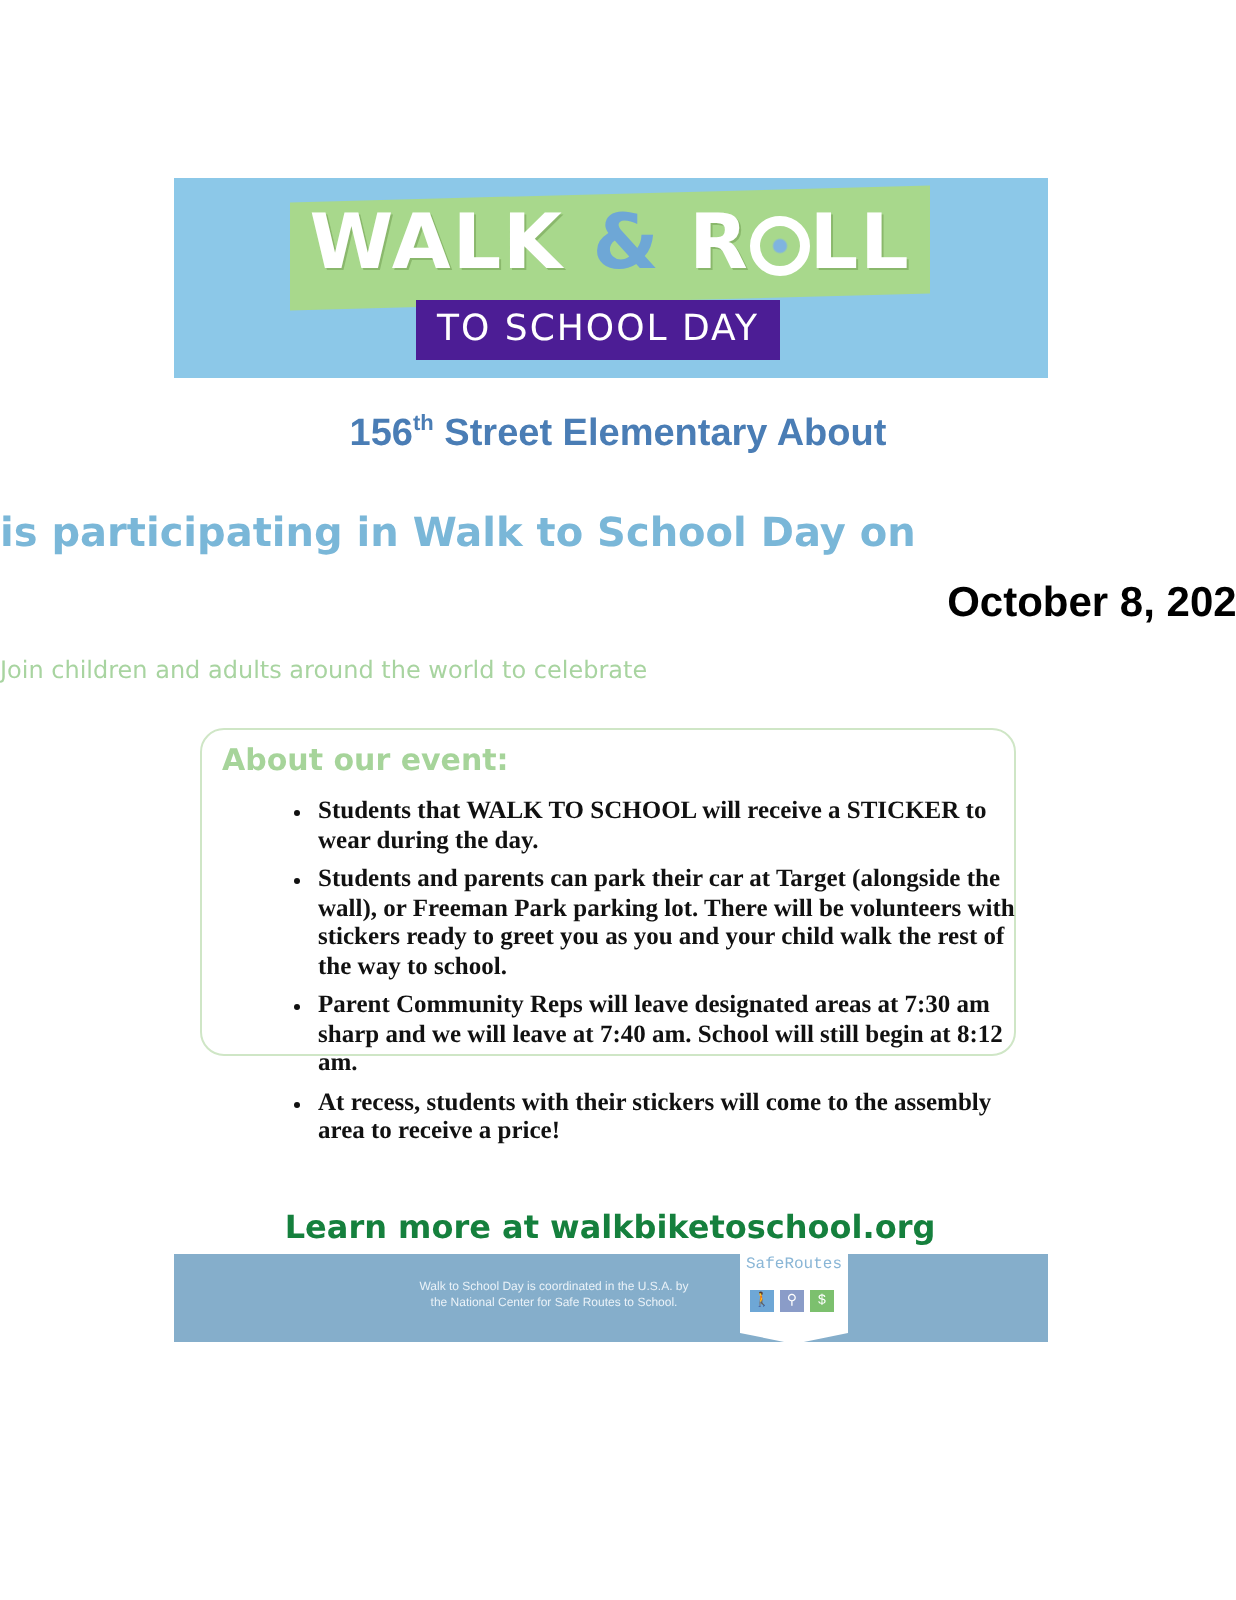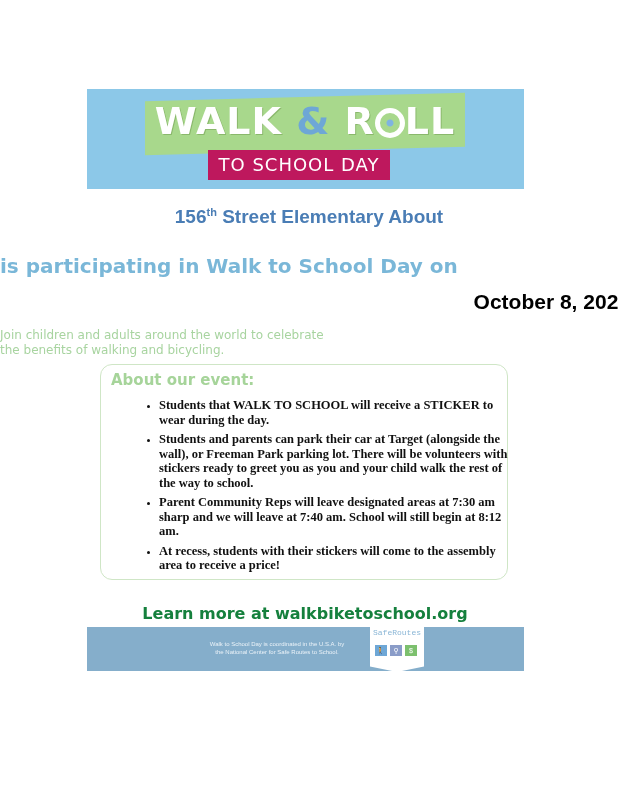--- a/index.html
+++ b/index.html
@@ -3,29 +3,29 @@
 <meta charset="utf-8">
 <style>
   html, body { margin: 0; padding: 0; background: #ffffff; }
   body { width: 618px; height: 800px; position: relative; overflow: hidden; font-family: "Liberation Sans", sans-serif; }
 
   .banner { position: absolute; left: 87px; top: 89px; width: 437px; height: 100px; background: #8cc8e8; }
   .green-band { position: absolute; left: 58px; top: 8px; width: 320px; height: 54px; background: #a8d88c; transform: skewY(-1.5deg); }
   .logo-walk { position: absolute; left: 0; top: 2px; width: 100%; text-align: center; font-family: "DejaVu Sans", sans-serif; font-weight: bold; font-size: 38px; color: #ffffff; letter-spacing: 1px; transform: skewY(1.5deg); text-shadow: 1px 1px 0 #8ab86c; }
   .logo-walk .amp { color: #6ea7d6; text-shadow: none; }
   .wheel { display: inline-block; width: 30px; height: 30px; border-radius: 50%; border: 5px solid #fff; background: radial-gradient(circle, #7fb4e0 0 3px, #a8d88c 4px); vertical-align: -4px; box-sizing: border-box; }
-  .blue-sub { position: absolute; left: 121px; top: 61px; width: 182px; height: 30px; background: #be185d; color: #ffffff; font-family: "DejaVu Sans", sans-serif; font-size: 18px; text-align: center; line-height: 30px; letter-spacing: 1px; }
+  .blue-sub { position: absolute; left: 121px; top: 61px; width: 182px; height: 30px; background: #4c1d95; color: #ffffff; font-family: "DejaVu Sans", sans-serif; font-size: 18px; text-align: center; line-height: 30px; letter-spacing: 1px; }
 
   .school { position: absolute; left: 0; top: 206px; width: 618px; text-align: center; font-family: "Liberation Sans", sans-serif; font-weight: bold; font-size: 19px; color: #4a7db5; }
   .school sup { font-size: 11px; }
   .participating { position: absolute; left: 0; top: 254px; width: 612px; font-family: "DejaVu Sans", sans-serif; font-weight: bold; font-size: 20px; color: #7ab7d8; }
   .date { position: absolute; left: 12px; top: 290px; width: 618px; text-align: right; font-family: "Liberation Sans", sans-serif; font-weight: bold; font-size: 21px; color: #000000; }
   .join { position: absolute; left: 0; top: 328px; width: 602px; font-family: "DejaVu Sans", sans-serif; font-size: 12px; color: #a8d4a0; line-height: 15px; }
 
-  .event-box { position: absolute; left: 100px; top: 364px; width: 408px; height: 216px; border: 1.5px solid #cfe6c6; border-radius: 12px; box-sizing: border-box; text-decoration: underline; }
+  .event-box { position: absolute; left: 100px; top: 364px; width: 408px; height: 164px; border: 1.5px solid #cfe6c6; border-radius: 12px; box-sizing: border-box; text-decoration: underline; }
   .event-title { position: absolute; left: 10px; top: 6px; font-family: "DejaVu Sans", sans-serif; font-weight: bold; font-size: 15px; color: #a6d49a; }
   .event-list { position: absolute; left: 32px; top: 28px; width: 360px; margin: 0; padding: 0 0 0 21px; font-family: "Liberation Serif", serif; font-weight: bold; font-size: 12.5px; line-height: 14.5px; color: #111111; }
   .event-list li { margin: 5px; padding: 0; }
   .event-list li::marker { font-size: 9px; }
 
   .learn { position: absolute; left: 0; top: 604px; width: 610px; text-align: center; font-family: "DejaVu Sans", sans-serif; font-weight: bold; font-size: 16px; color: #15803d; }
 
   .footer { position: absolute; left: 87px; top: 627px; width: 437px; height: 44px; background: #85aecb; }
   .footer-text { position: absolute; left: 90px; top: 13px; width: 200px; text-align: center; font-family: "Liberation Sans", sans-serif; font-size: 6px; line-height: 8px; color: #eaf2f8; }
   .sr-badge { position: absolute; left: 283px; top: -1px; width: 54px; height: 46px; background: #ffffff; clip-path: polygon(0 0, 100% 0, 100% 88%, 50% 100%, 0 88%); }
@@ -48,21 +48,20 @@
 </div>
 
 <div class="school"><span>156</span><sup>th</sup><span> Street Elementary About</span></div>
 
 <div class="participating">is participating in Walk to School Day on</div>
 
 <div class="date">October 8, 2025</div>
 
 <div class="join">
   <div>Join children and adults around the world to celebrate</div>
-  <div>the benefits of walking and bicycling.</div>
 </div>
 
 <div class="event-box">
   <div class="event-title">About our event:</div>
   <ul class="event-list">
     <li>Students that WALK TO SCHOOL will receive a STICKER to wear during the day.</li>
     <li>Students and parents can park their car at Target (alongside the wall), or Freeman Park parking lot. There will be volunteers with stickers ready to greet you as you and your child walk the rest of the way to school.</li>
     <li>Parent Community Reps will leave designated areas at 7:30 am sharp and we will leave at 7:40 am. School will still begin at 8:12 am.</li>
     <li>At recess, students with their stickers will come to the assembly area to receive a price!</li>
   </ul>

